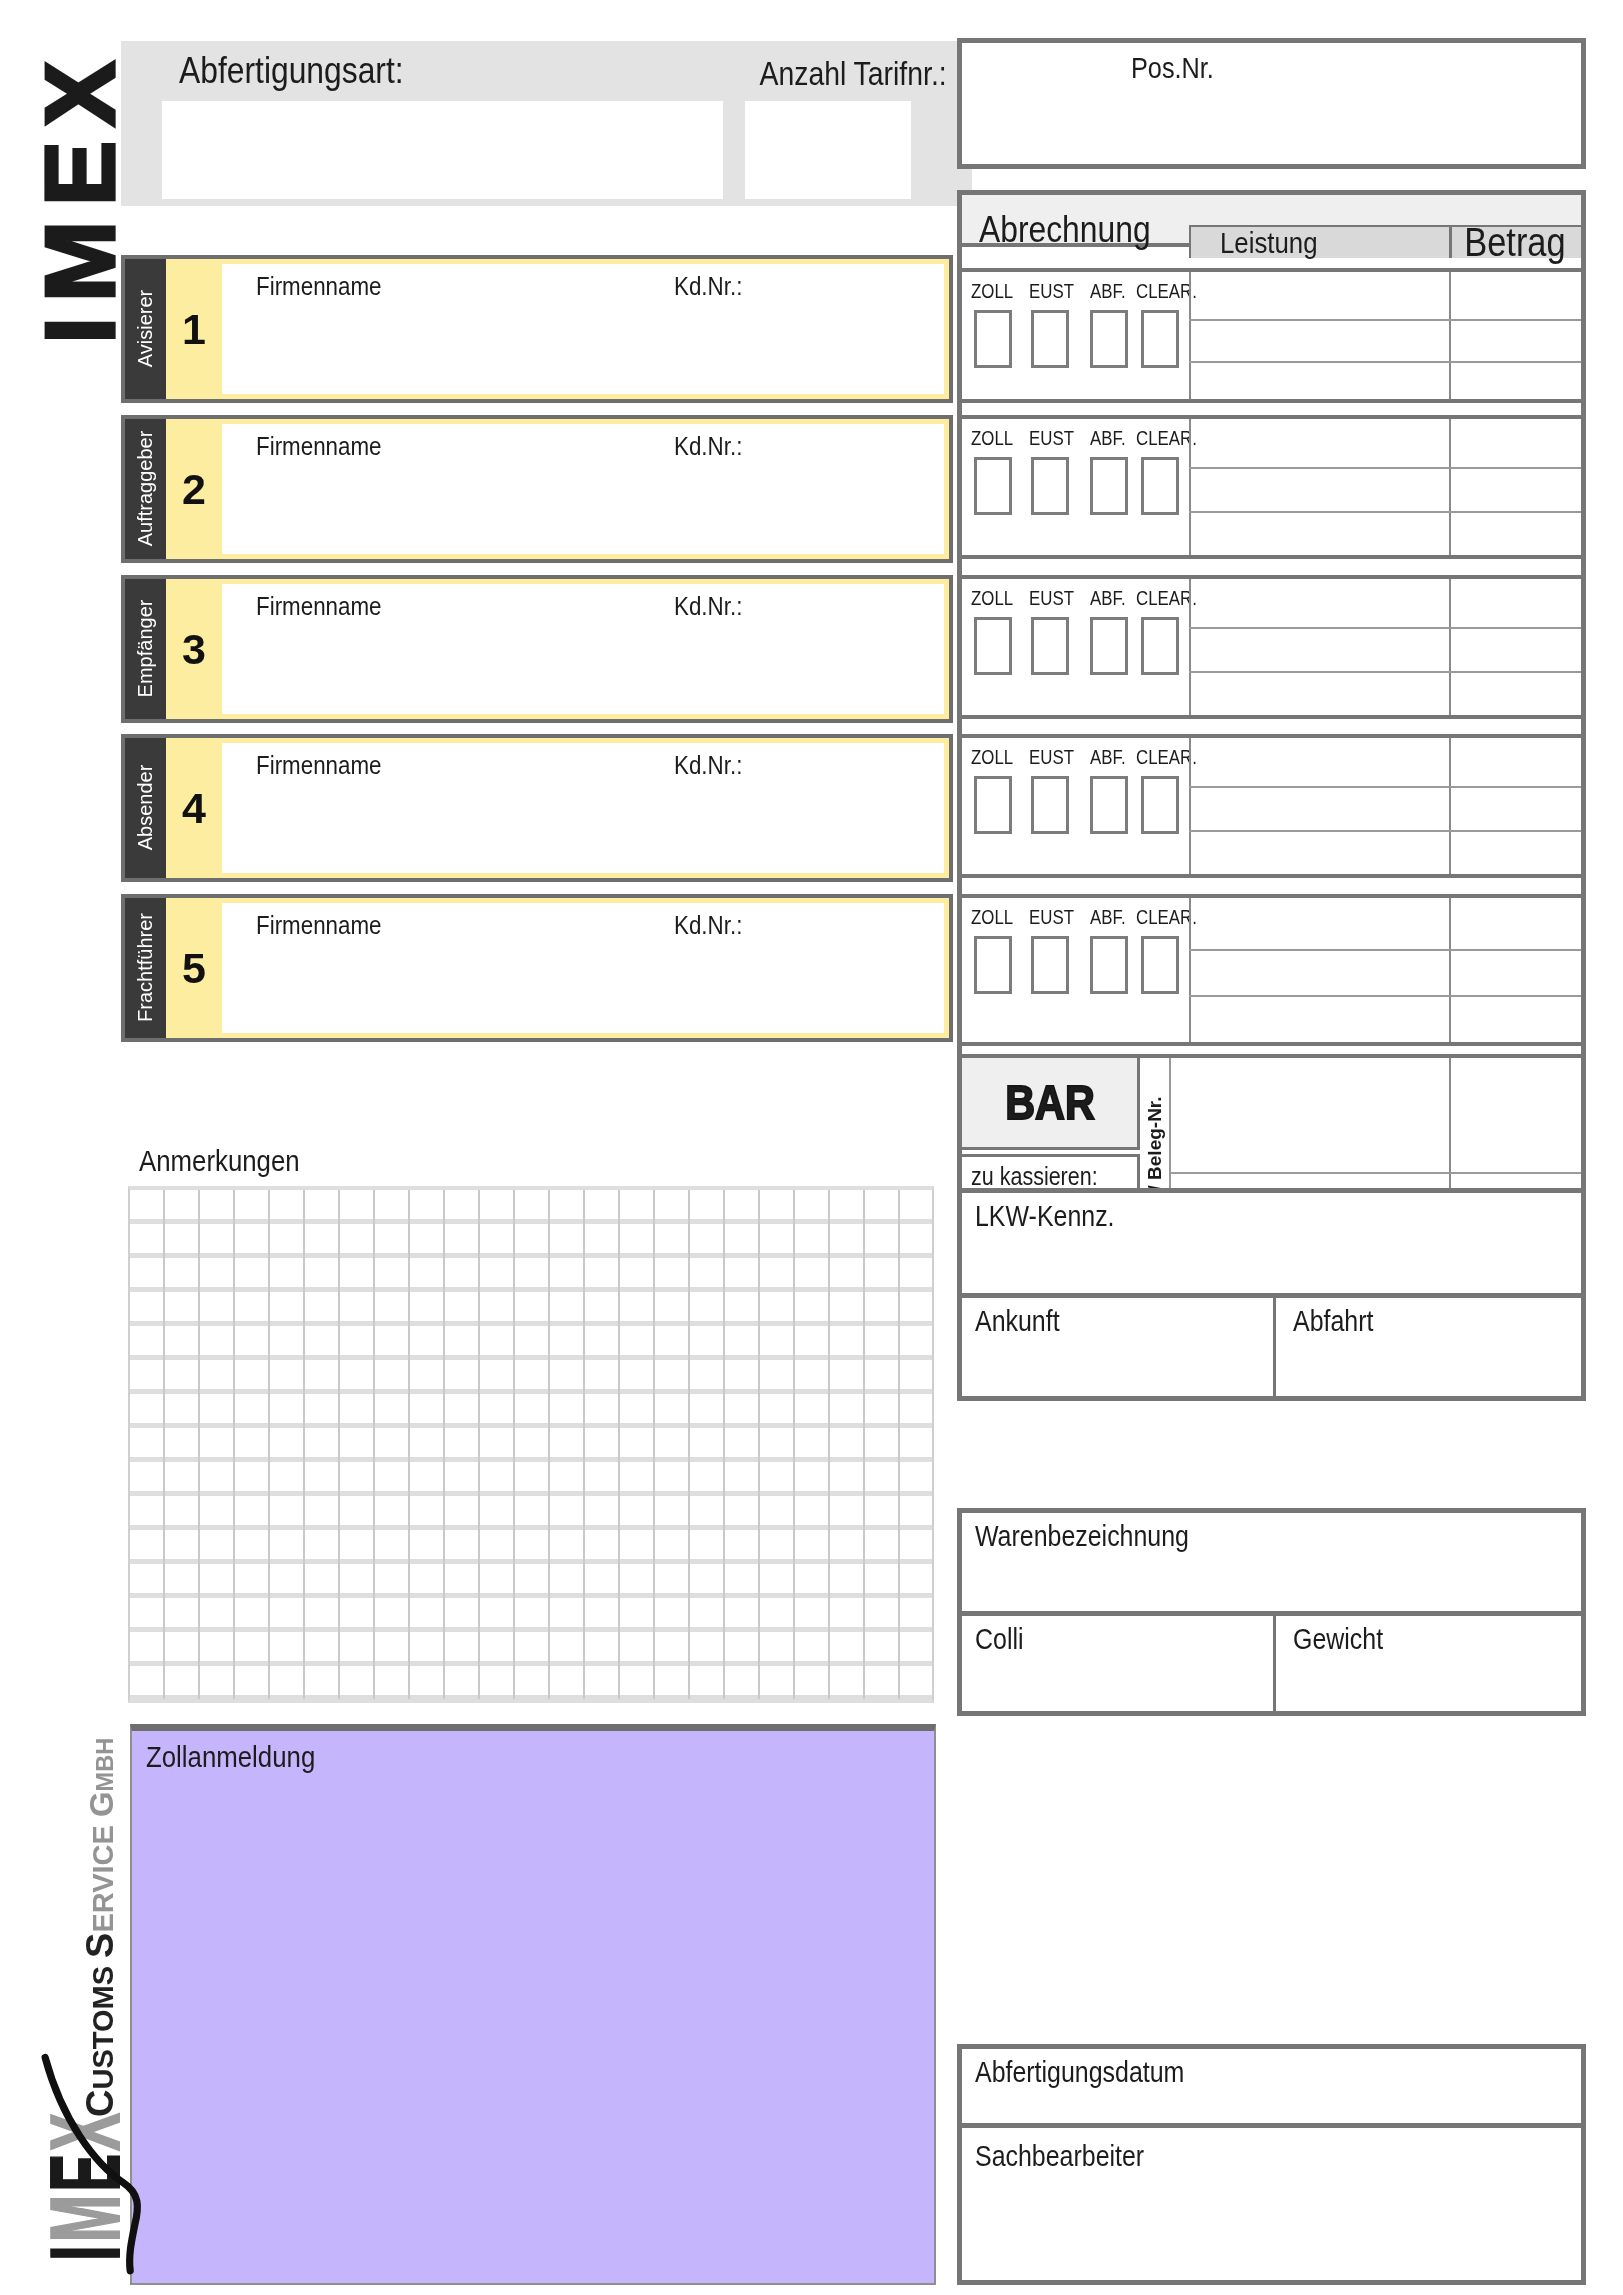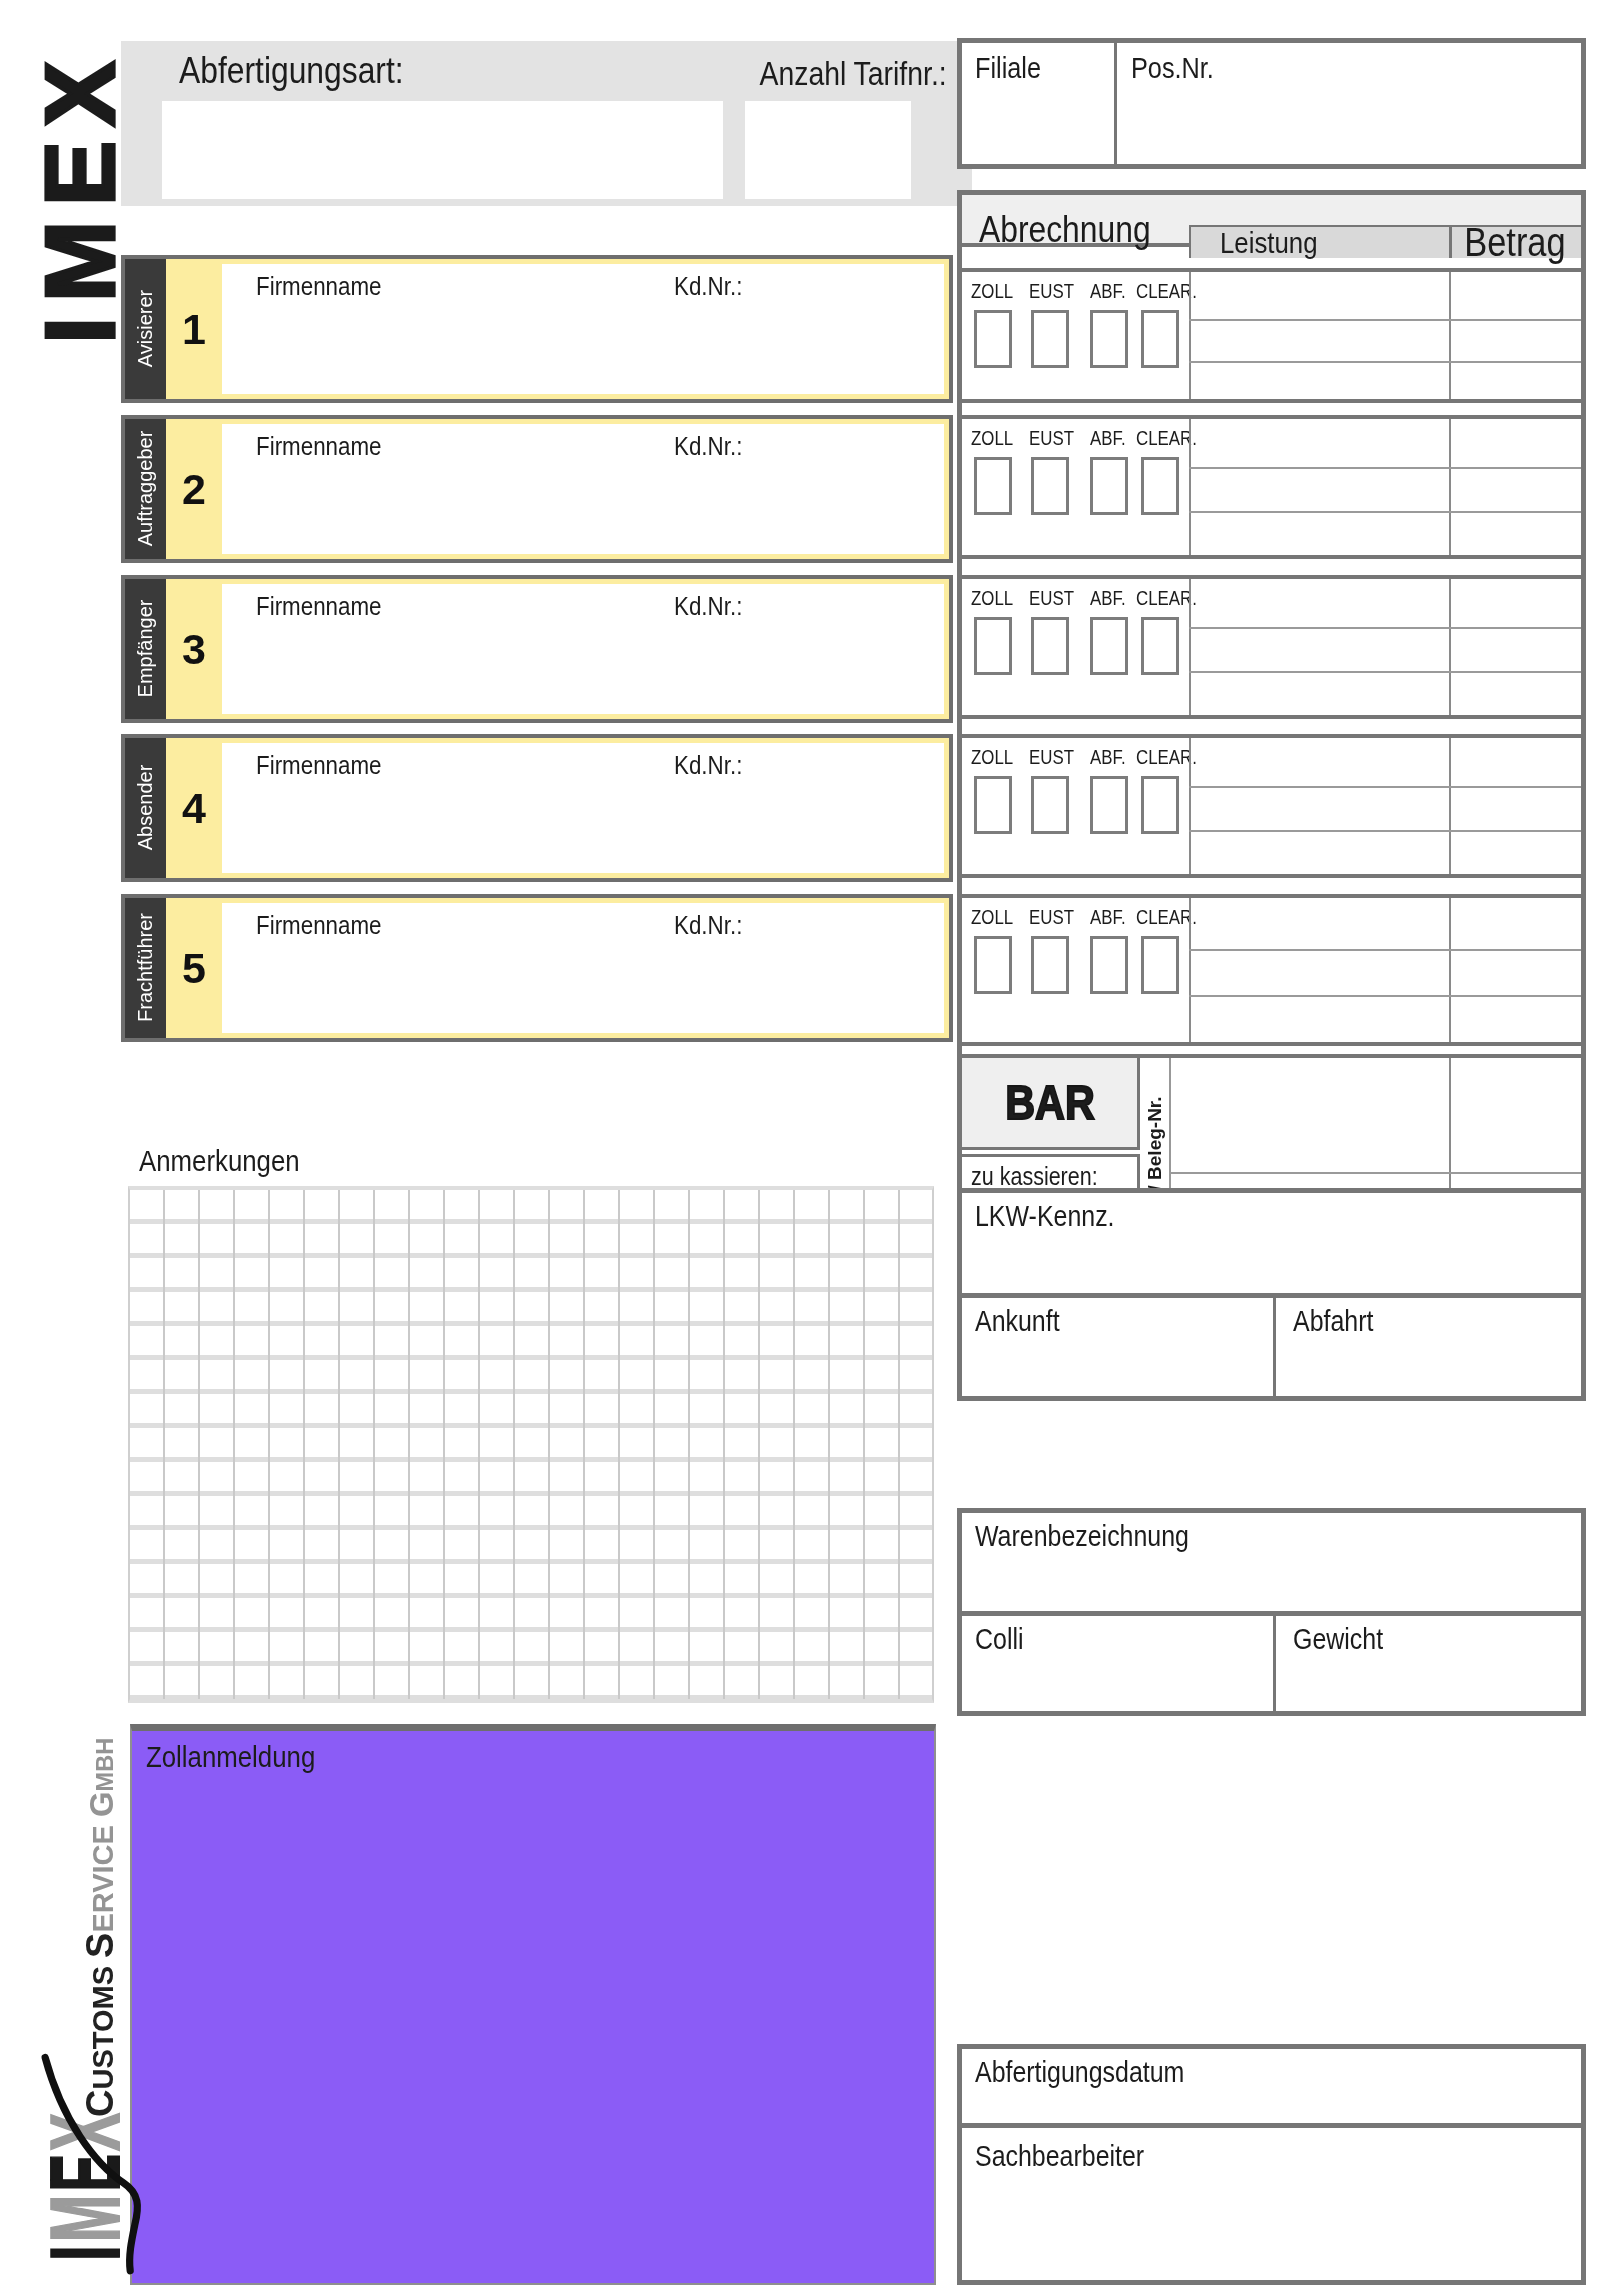--- a/index.html
+++ b/index.html
@@ -80,21 +80,21 @@
       repeating-linear-gradient(to bottom, transparent 0px, transparent 29px, #dedede 29px, #dedede 34px);
   }
 
   
   .infobox{left:957px;width:629px;border:5.2px solid #767676;background:#fff;box-sizing:border-box;}
   .infobox .topcell{position:absolute;left:0;right:0;top:0;border-bottom:5.2px solid #767676;box-sizing:border-box;}
   .infobox .lcell{position:absolute;left:0;bottom:0;width:314px;border-right:3.9px solid #767676;box-sizing:border-box;}
   .infobox .rcell{position:absolute;left:318px;right:0;bottom:0;}
   .infobox span{position:absolute;left:13px;top:6.5px;font-size:29px;}
 
-  .zoll{left:130px;top:1724px;width:806px;height:561px;background:#8b5cf6;box-sizing:border-box;
+  .zoll{left:130px;top:1724px;width:806px;height:561px;background:#c4b5fd;box-sizing:border-box;
         border:2.6px solid #8f8f8f;border-top:7.9px solid #6e6e6e;}
   .zoll span{position:absolute;left:14.4px;top:9.2px;font-size:30px;}
 
   .procbox{left:957px;top:2044px;width:629px;height:241px;border:5.2px solid #767676;background:#fff;box-sizing:border-box;}
   .procbox .d{position:absolute;left:0;right:0;top:0;height:79px;border-bottom:5.2px solid #767676;box-sizing:border-box;text-align:center;}
   .procbox .s{position:absolute;left:0;right:0;top:84px;bottom:0;}
   .procbox span{position:absolute;left:13px;top:6.5px;font-size:29px;}
 
   
   .logo-imex{left:36px;top:2261px;width:281px;height:101px;transform:rotate(-90deg) scaleX(.58);transform-origin:top left;
@@ -117,23 +117,20 @@
   <div class="abs logo-top">IMEX</div>
 
   <div class="abs hdr">
     <span class="t1 lbl">Abfertigungsart:</span>
     <span class="t2 lbl-r">Anzahl Tarifnr.:</span>
     <div class="in1"></div>
     <div class="in2"></div>
   </div>
 
   <div class="abs filiale">
-    <div class="c1">
-      <span class="lbl">Filiale</span>
-    </div>
     <div class="c2">
       <span class="lbl">Pos.Nr.</span>
     </div>
   </div>
 
   <div class="abs abrech">
 
     <div class="ab-sec ab-head">
       <span class="title lbl">Abrechnung</span>
       <div class="colhead">

